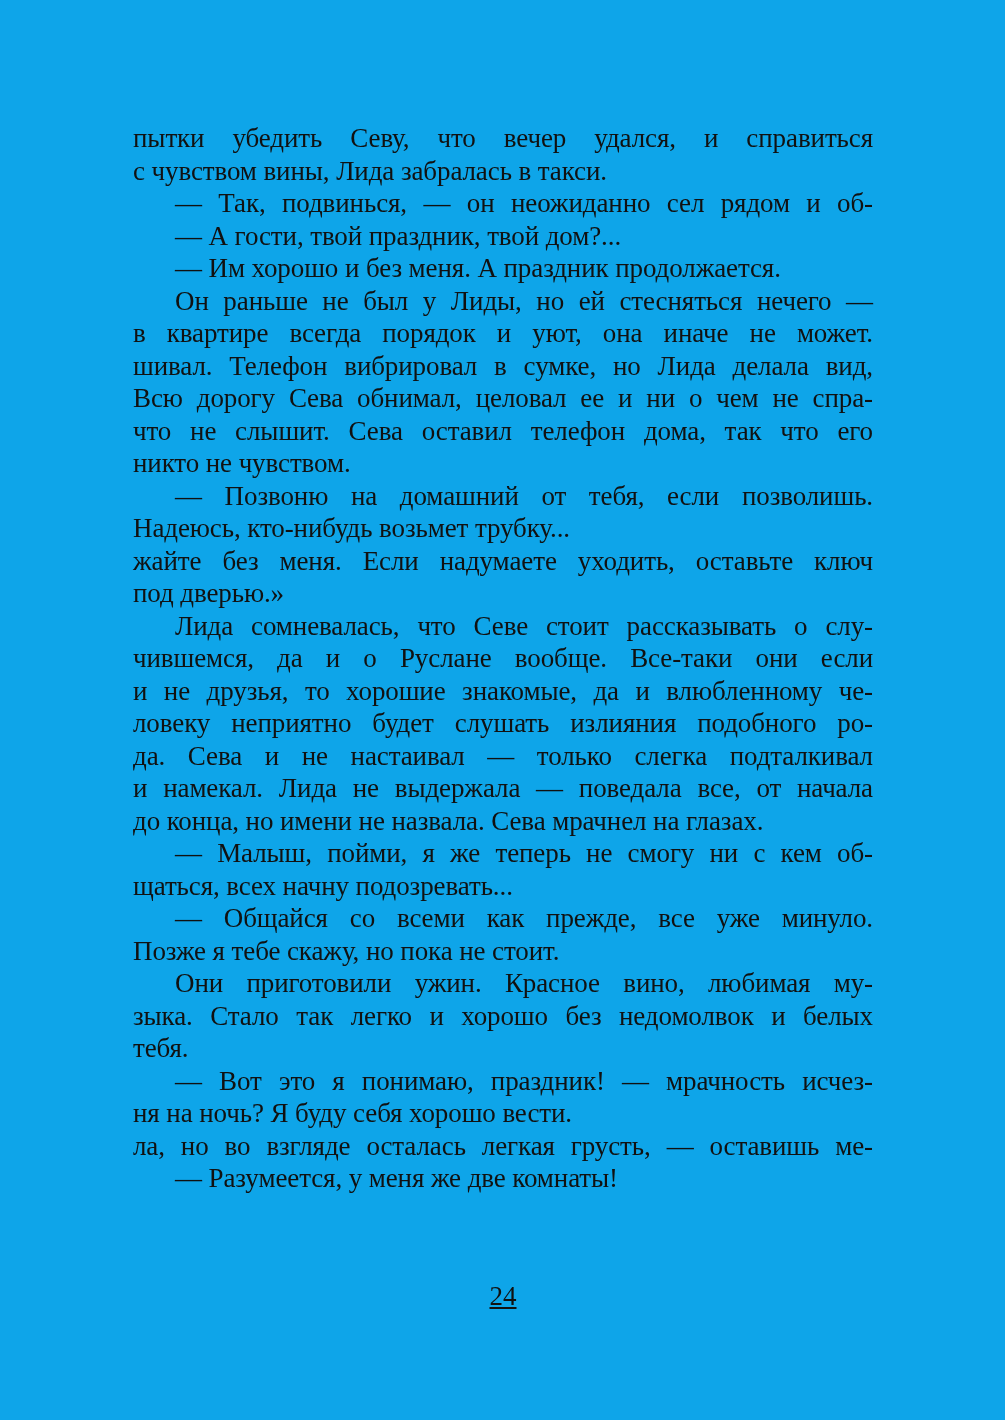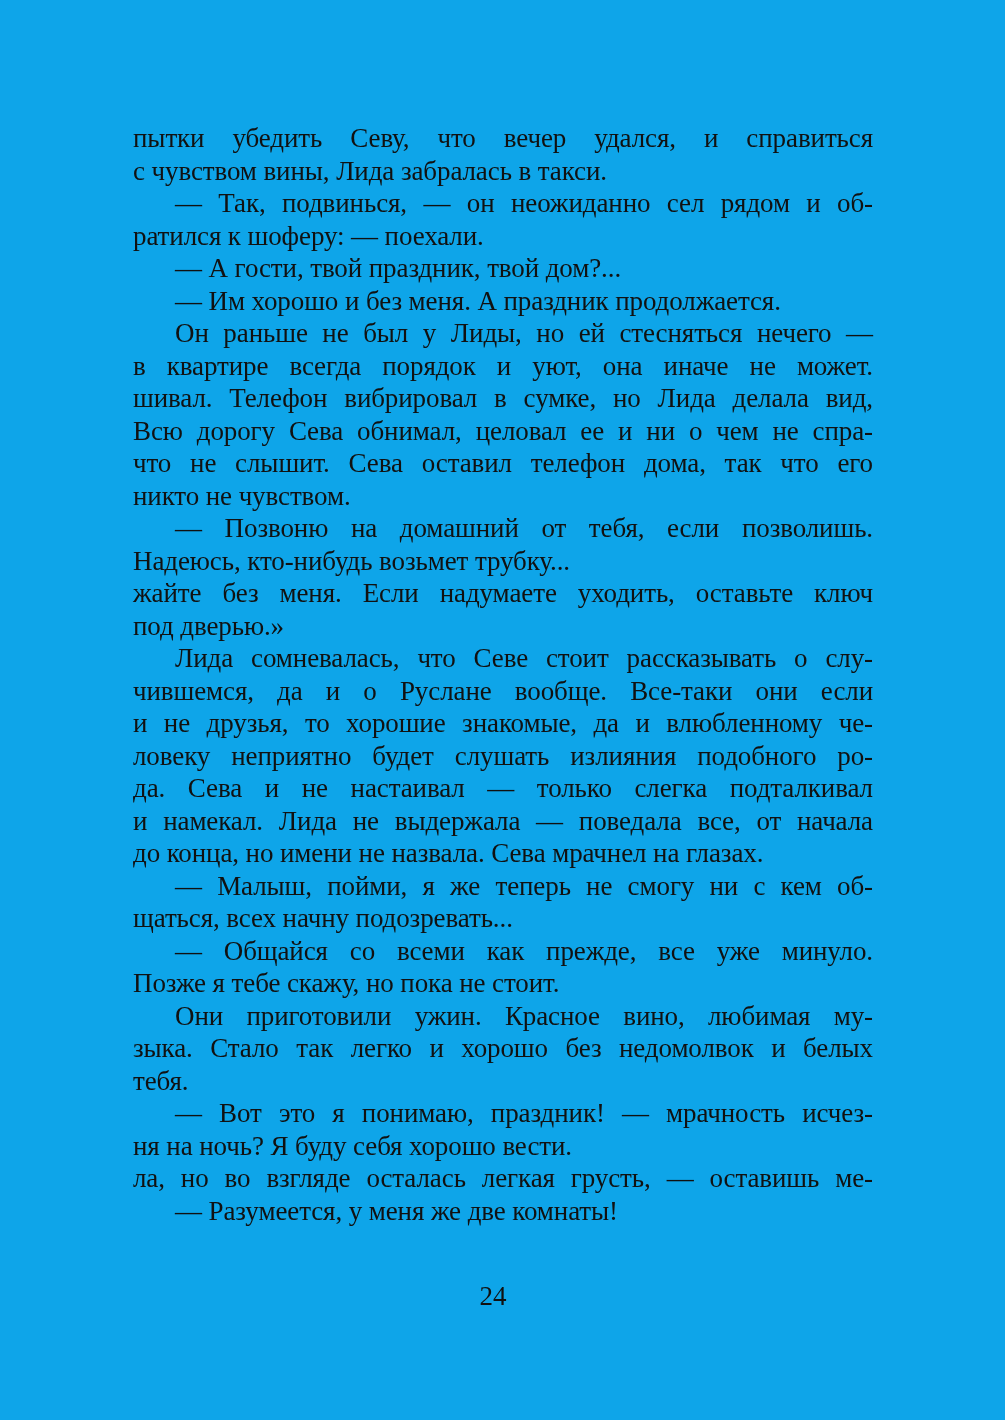--- a/index.html
+++ b/index.html
@@ -40,40 +40,40 @@
   }
   .line.last {
     text-align-last: left;
   }
   p.indent .line.first {
     text-indent: 42px;
     font-family: Liberation Serif, serif;
   }
   .page-number {
     position: absolute;
-    left: 123px;
+    left: 133px;
     top: 1283px;
     width: 740px;
     text-align: center;
     font-size: 27px;
     line-height: 27px;
+    text-decoration: underline;
   }
 </style>
 </head>
 <body>
 
 <div class="page">
   <div class="text-block" id="text-block">
       <p class="para">
         <span class="line first">пытки убедить Севу, что вечер удался, и справиться</span>
         <span class="line last">с чувством вины, Лида забралась в такси.</span>
       </p>
       <p class="para indent">
         <span class="line first">— Так, подвинься, — он неожиданно сел рядом и об-</span>
-        <span class="line last">ратился к шоферу: — поехали.</span>
       </p>
       <p class="para indent">
         <span class="line first last">— А гости, твой праздник, твой дом?...</span>
       </p>
       <p class="para indent">
         <span class="line first last">— Им хорошо и без меня. А праздник продолжается.</span>
       </p>
       <p class="para indent">
         <span class="line first">Он раньше не был у Лиды, но ей стесняться нечего —</span>
         <span class="line">в квартире всегда порядок и уют, она иначе не может.</span>

